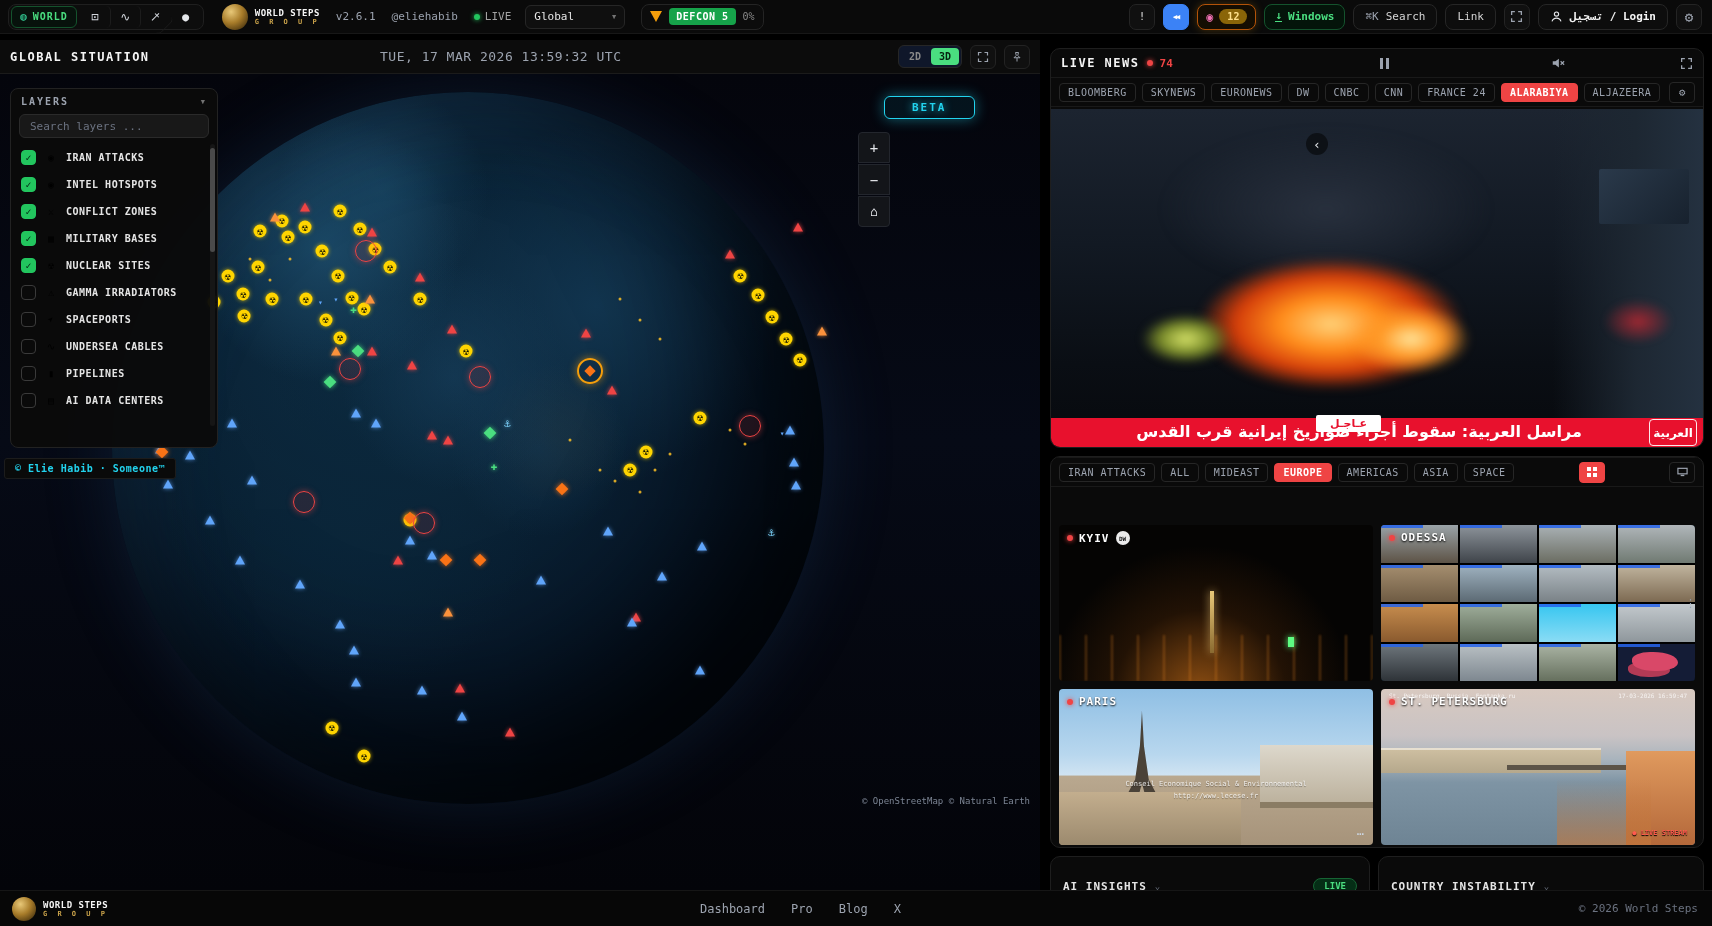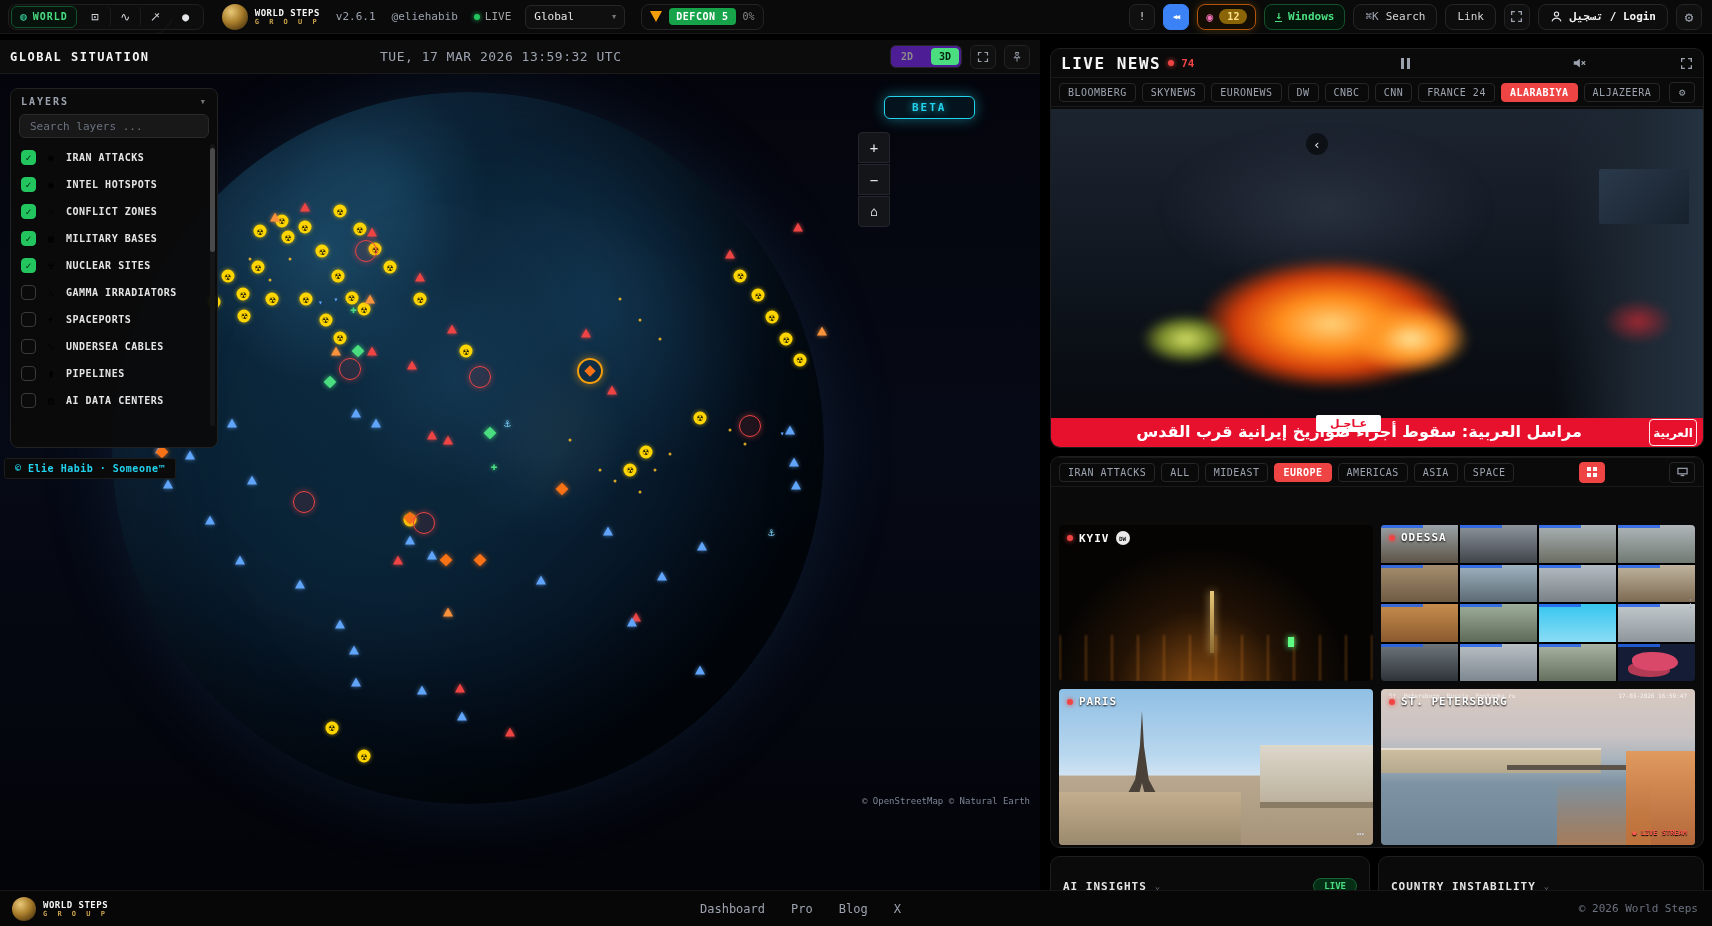--- a/index.html
+++ b/index.html
@@ -34,21 +34,21 @@
   .gold-pill{background:#8a6508;color:#ffe08a;font-size:10px;font-weight:bold;border-radius:9px;padding:2px 8px;}
   .win-btn{display:flex;align-items:center;gap:6px;height:26px;border:1px solid #14532d;border-radius:8px;background:#04140a;padding:0 10px;color:#4ade80;font-size:11px;font-weight:bold;}
   .dl-glyph{font-size:11px;border-bottom:1.5px solid #4ade80;line-height:10px;}
   .ghost-btn{display:flex;align-items:center;gap:7px;height:26px;border:1px solid #262626;border-radius:8px;background:#0d0d0d;padding:0 11px;color:#d4d4d4;font-size:11px;cursor:pointer;}
   .login-btn{color:#f5f5f5;font-weight:bold;}
   .gear{color:#9ca3af;font-size:14px;}
   
   #map-header{position:absolute;left:0;top:40px;width:1040px;height:34px;background:#0c0c0c;border-bottom:1px solid #1b1b1b;display:flex;align-items:center;padding:0 10px;}
   .panel-title{color:#f5f5f5;font-size:12px;font-weight:bold;letter-spacing:1.5px;}
   #timestamp{position:absolute;left:380px;color:#9ca3af;font-size:13px;letter-spacing:.5px;}
-  .mode-toggle{margin-left:auto;display:flex;background:#4c1d95;border:1px solid #262626;border-radius:6px;padding:2px;gap:10px;}
+  .mode-toggle{margin-left:auto;display:flex;background:#0f172a;border:1px solid #262626;border-radius:6px;padding:2px;gap:2px;}
   .mode-seg{font-size:10px;font-weight:bold;padding:3px 8px;border-radius:4px;color:#8a8a8a;cursor:pointer;}
   .mode-seg.active{background:#4ade80;color:#06220f;}
   .hd-icon{width:26px;height:24px;display:flex;align-items:center;justify-content:center;margin-left:8px;border:1px solid #232323;border-radius:6px;background:#101010;cursor:pointer;}
   #map-area{position:absolute;left:0;top:74px;width:1040px;height:816px;overflow:hidden;
     background:linear-gradient(180deg,#04050c 0%,#060a16 45%,#030409 100%);}
   #globe{position:absolute;left:112px;top:18px;width:712px;height:712px;border-radius:50%;
     background:
       radial-gradient(circle at 30% 22%,rgba(28,74,104,.9) 0%,rgba(28,74,104,0) 18%),
       radial-gradient(circle at 38% 14%,rgba(24,66,94,.8) 0%,rgba(24,66,94,0) 14%),
       radial-gradient(circle at 48% 40%,rgba(22,60,88,.7) 0%,rgba(22,60,88,0) 20%),
@@ -96,21 +96,21 @@
   .zoom-btn{position:absolute;left:858px;width:32px;height:31px;background:#131519;border:1px solid #23262d;color:#e5e7eb;font-size:14px;display:flex;align-items:center;justify-content:center;cursor:pointer;}
   #zoom-in{top:58px;border-radius:4px 4px 0 0;}
   #zoom-out{top:90px;}
   #zoom-home{top:122px;border-radius:0 0 4px 4px;font-size:13px;}
   #map-attrib{position:absolute;right:10px;top:722px;color:#7c8594;font-size:9px;}
   
   #right-col{position:absolute;left:1050px;top:48px;width:654px;height:842px;}
   .card{position:absolute;left:0;width:654px;background:#0a0a0a;border:1px solid #1e1e1e;border-radius:10px;overflow:hidden;}
   #news-card{top:0;height:400px;}
   .card-head{height:28px;display:flex;align-items:center;padding:0 10px;gap:7px;}
-  .card-title{color:#f5f5f5;font-size:16px;font-weight:bold;letter-spacing:1.5px;}
+  .card-title{color:#f5f5f5;font-size:12px;font-weight:bold;letter-spacing:1.5px;}
   .dot-red{background:#ef4444;box-shadow:0 0 5px #ef4444;}
   .count-red{color:#ef4444;font-size:11px;font-weight:bold;}
   .pause-ic{display:flex;gap:3px;margin-left:200px;cursor:pointer;}
   .pause-ic span{width:3px;height:11px;background:#9ca3af;display:block;}
   .mute-ic{margin-left:155px;cursor:pointer;display:flex;}
   .fs-right{margin-left:auto;cursor:pointer;display:flex;}
   .tab-row{height:30px;display:flex;align-items:center;gap:6px;padding:0 8px;border-top:1px solid #191919;border-bottom:1px solid #191919;}
   .tab{border:1px solid #262626;border-radius:4px;color:#9ca3af;font-size:10px;padding:3px 8px;letter-spacing:.5px;cursor:pointer;white-space:nowrap;}
   .tab.active{background:#ef4444;border-color:#ef4444;color:#fff;font-weight:bold;}
   .tab-gear{margin-left:auto;color:#9ca3af;font-size:13px;border:1px solid #262626;border-radius:4px;width:26px;height:21px;display:flex;align-items:center;justify-content:center;cursor:pointer;}
@@ -572,20 +572,24 @@
         <div class="cam-label">
             <span class="dot dot-red"></span>
           <span class="nm">ODESSA</span>
         </div>
         <span class="vdots">⋮</span>
       </div>
       <div class="cam cam-paris">
         <div class="eiffel"></div>
         <div class="paris-bld"></div>
         <div class="paris-roof"></div>
+        <div class="paris-wm">
+          <div>Conseil Economique Social &amp; Environnemental</div>
+          <div>http://www.lecese.fr</div>
+        </div>
         <div class="cam-label">
             <span class="dot dot-red"></span>
           <span class="nm">PARIS</span>
         </div>
         <span class="more-dots">⋯</span>
       </div>
       <div class="cam cam-spb">
         <div class="spb-bld"></div>
         <div class="spb-bridge"></div>
         <div class="spb-right"></div>

